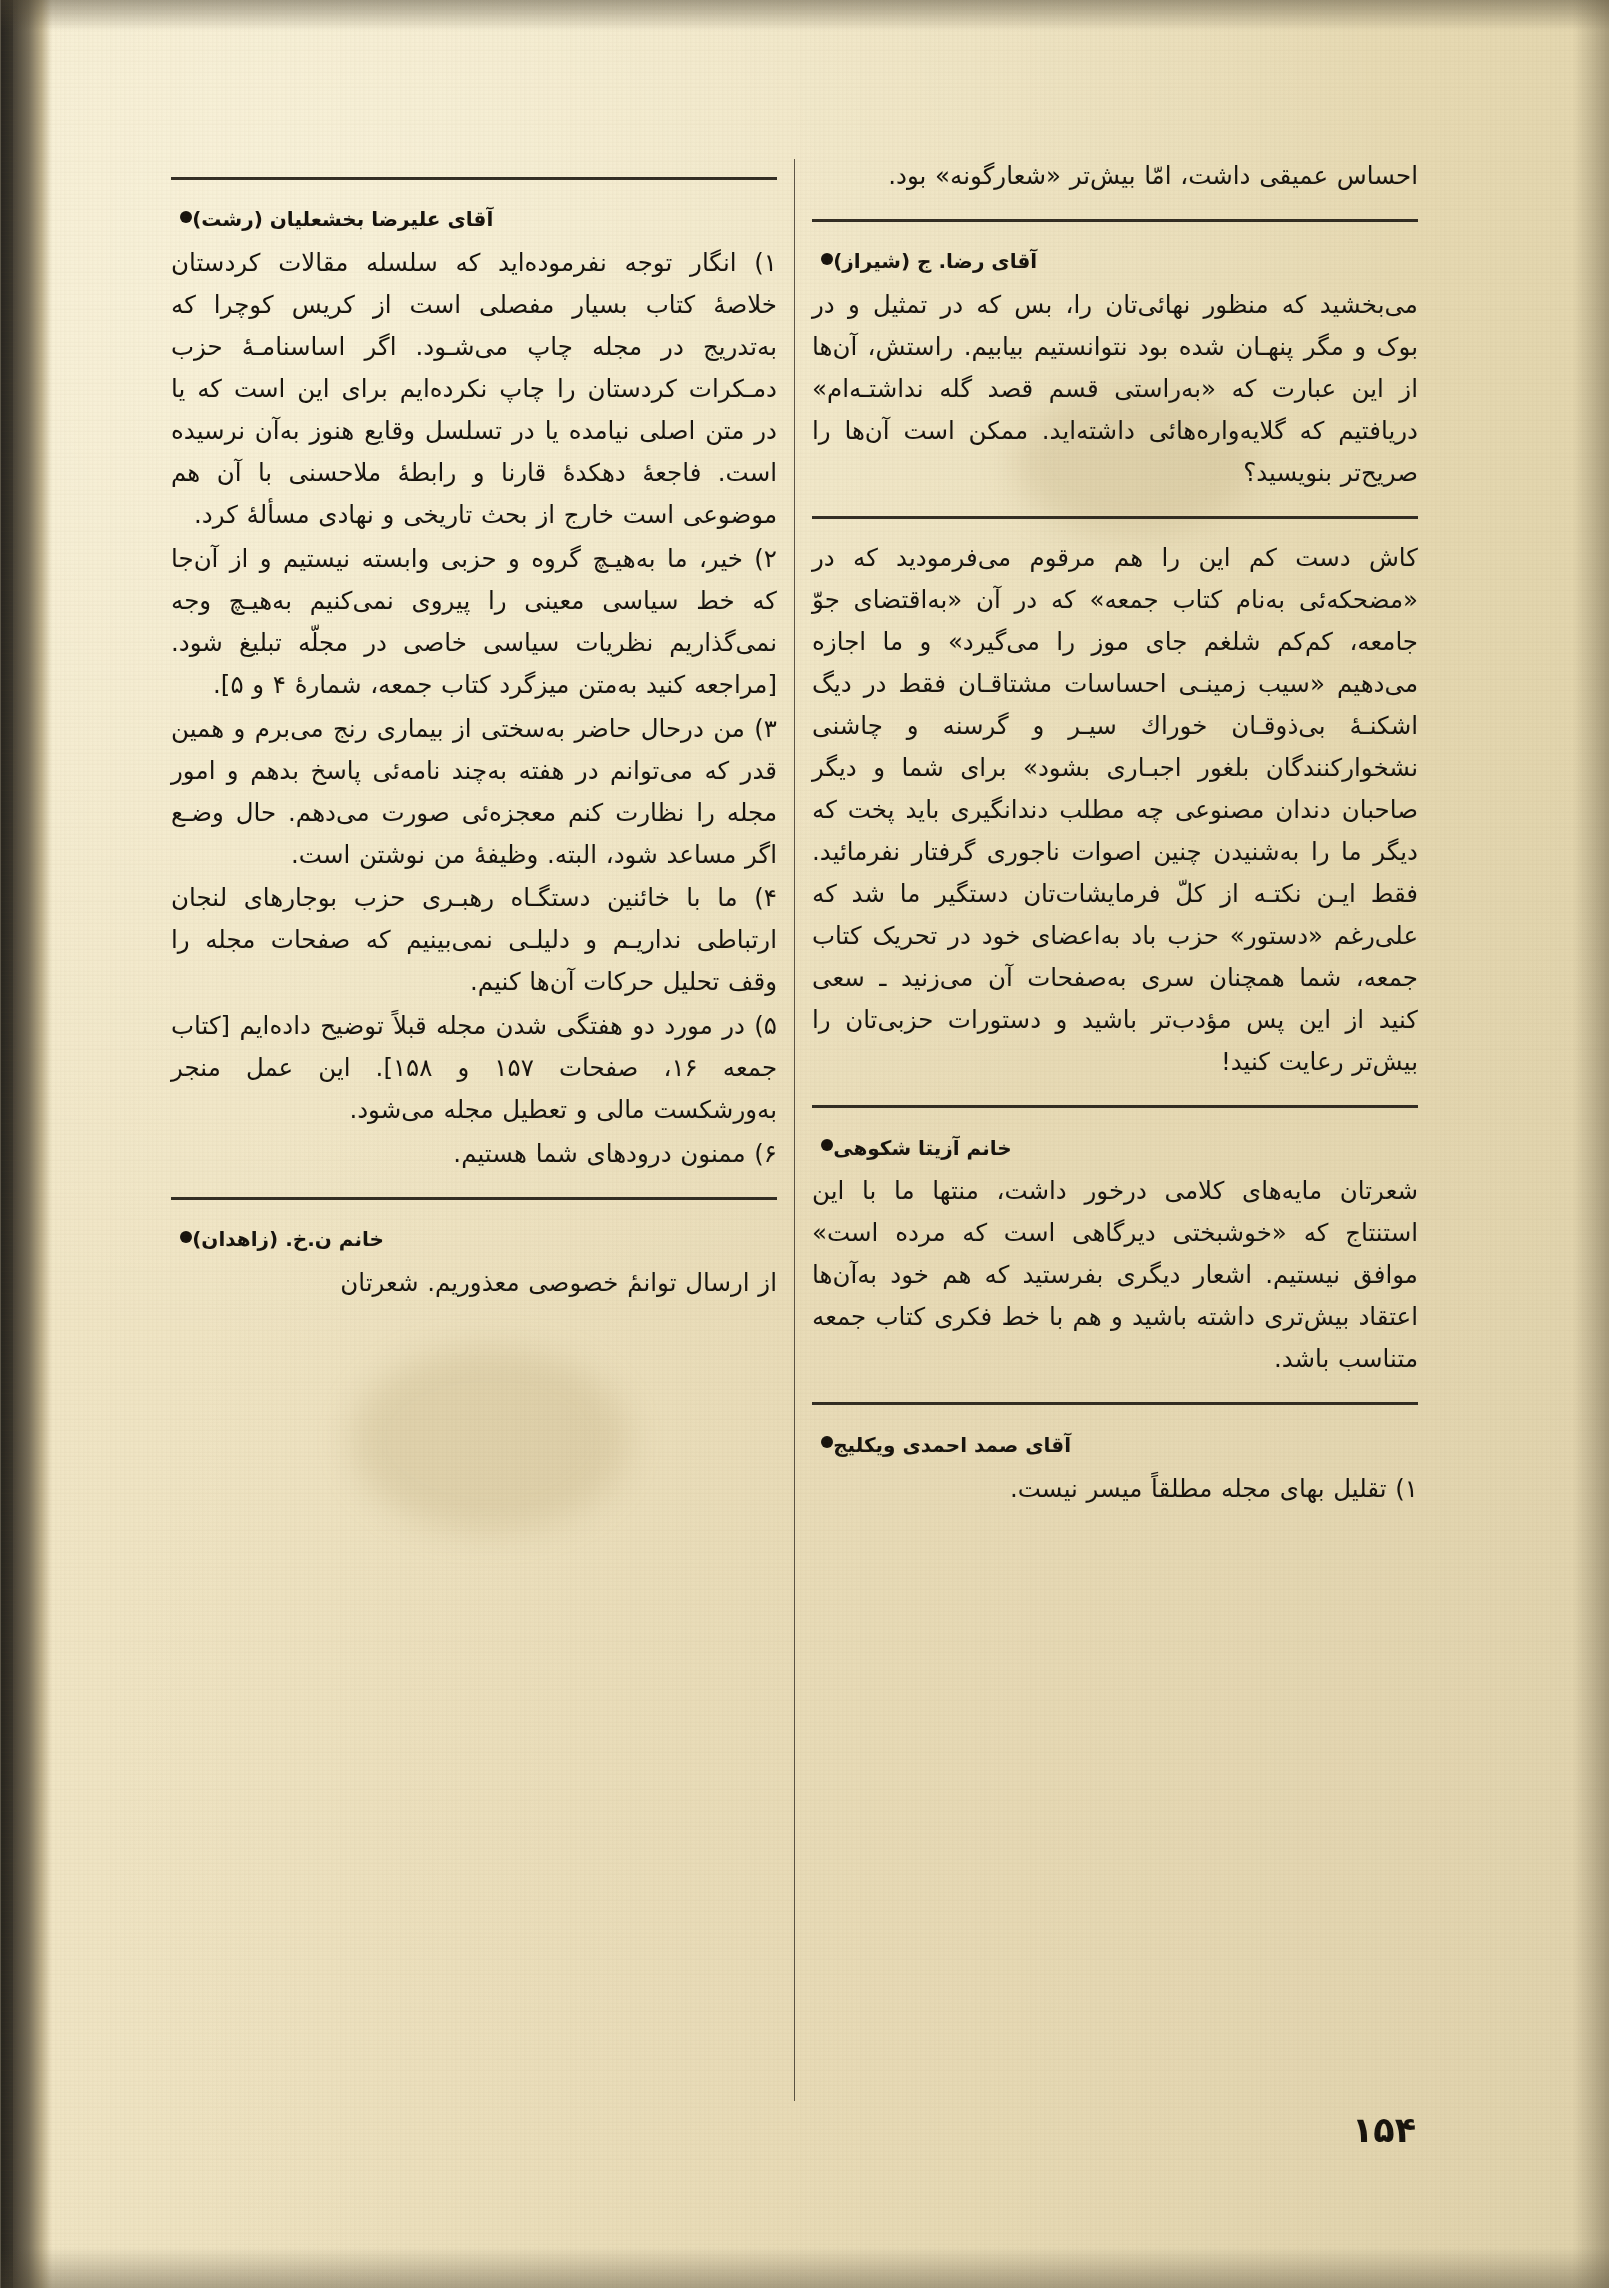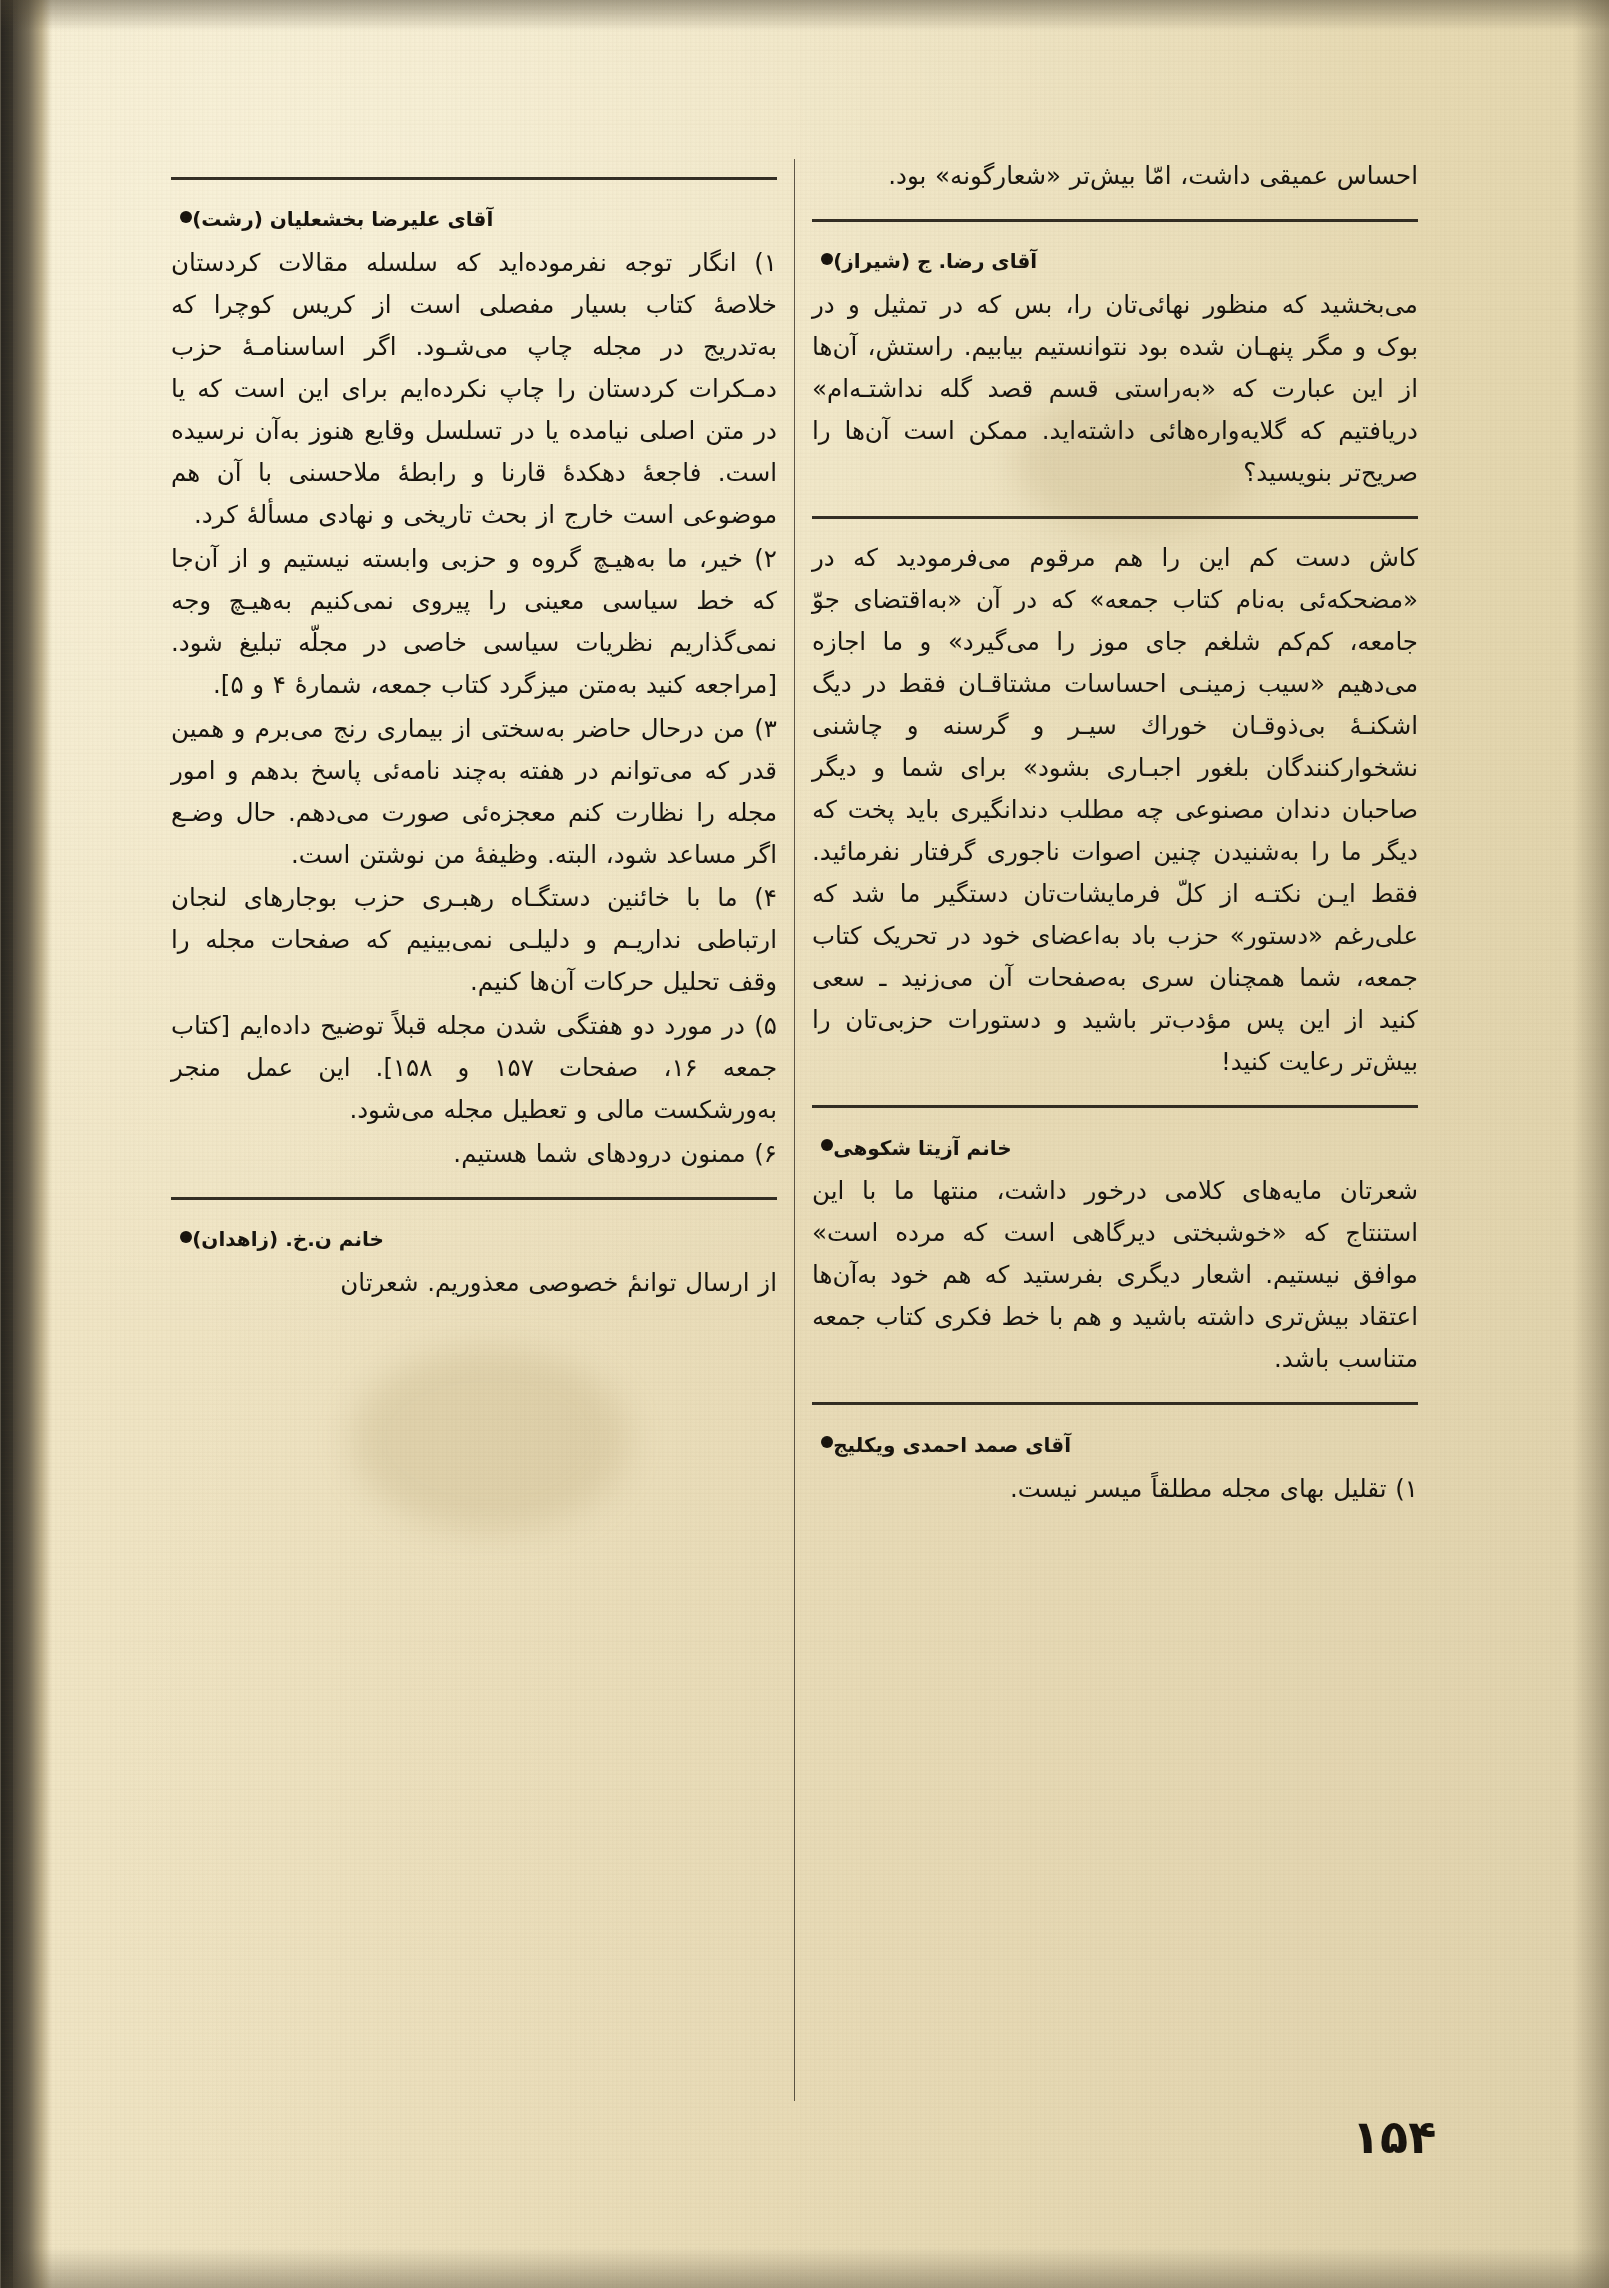--- a/index.html
+++ b/index.html
@@ -144,21 +144,21 @@
     background: #1d1812;
     margin: 22px 0 18.5px 0;
     width: 100%;
     opacity: 0.9;
   }
 
   .page-number {
     position: absolute;
     left: 1352px;
     top: 2110px;
-    font-size: 46px;
+    font-size: 35px;
     font-weight: bold;
     color: #17130d;
     letter-spacing: 0.9px;
     font-family: "DejaVu Sans", sans-serif;
   }
 
   
   .blotch {
     position: absolute;
     border-radius: 50%;

